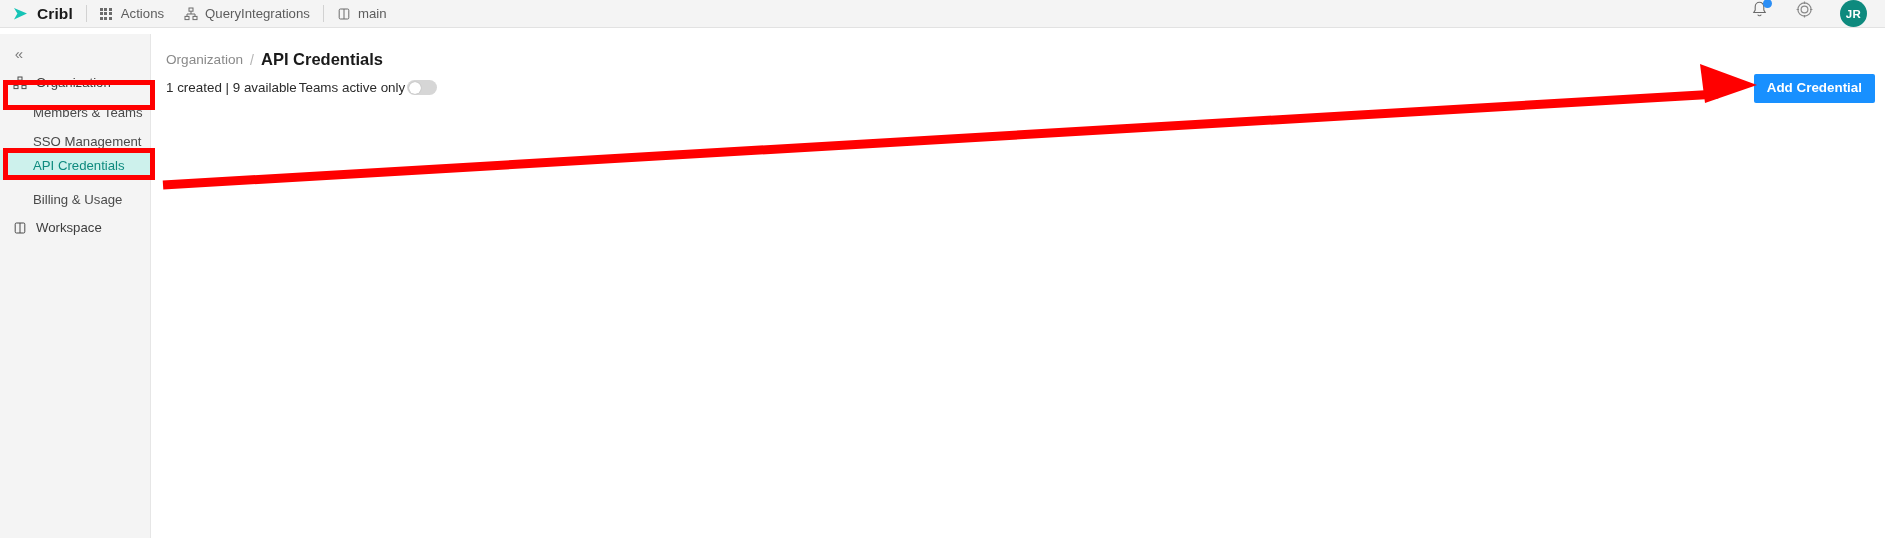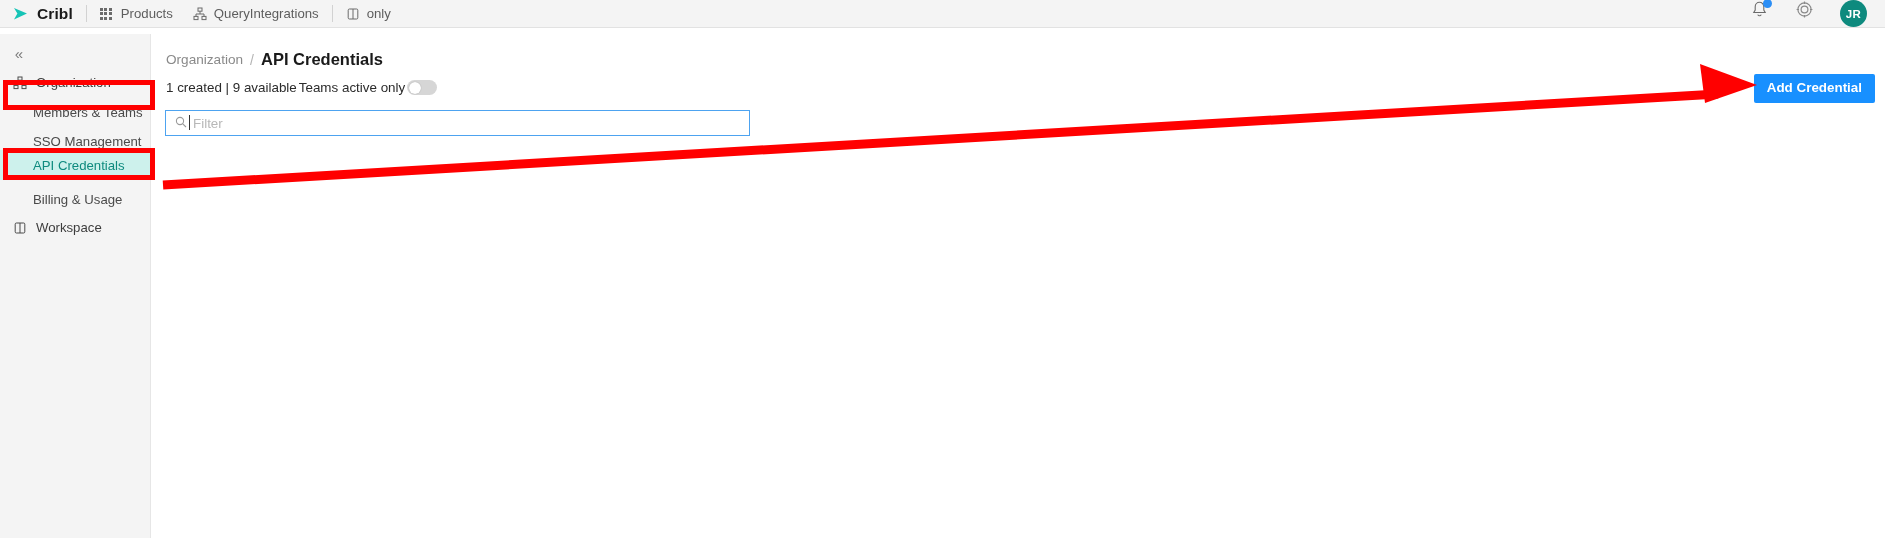--- a/index.html
+++ b/index.html
@@ -168,21 +168,21 @@
             <i></i>
             <i></i>
             <i></i>
             <i></i>
             <i></i>
             <i></i>
             <i></i>
             <i></i>
           </span>
       </span>
-      <span>Products</span>
+      <span>Actions</span>
     </div>
 
     <div class="nav-item">
       <span class="nav-icon ico-org">
         <svg width="14" height="14" viewBox="0 0 14 14">
           <rect x="5" y="1" width="4" height="3.2" fill="none" stroke="#6a6a6a" stroke-width="1"></rect>
           <rect x="1" y="9.4" width="4" height="3.2" fill="none" stroke="#6a6a6a" stroke-width="1"></rect>
           <rect x="9" y="9.4" width="4" height="3.2" fill="none" stroke="#6a6a6a" stroke-width="1"></rect>
           <path d="M7 4.4 V7 M3 9.4 V7 H11 V9.4" fill="none" stroke="#6a6a6a" stroke-width="1"></path>
         </svg>
@@ -192,21 +192,21 @@
 
     <div class="nav-sep"></div>
 
     <div class="nav-item" style="margin-left:0">
       <span class="nav-icon ico-book">
         <svg width="14" height="14" viewBox="0 0 14 14">
           <rect x="2.2" y="2" width="9.6" height="10" rx="1.2" fill="none" stroke="#6a6a6a" stroke-width="1"></rect>
           <path d="M7 2 V12" stroke="#6a6a6a" stroke-width="1"></path>
         </svg>
       </span>
-      <span>only</span>
+      <span>main</span>
     </div>
 
     <div class="topnav-right">
       <span class="bell-wrap">
         <svg width="19" height="20" viewBox="0 0 19 20">
           <path d="M9.5 2.2c-2.5 0-4.3 2-4.3 4.5v3.4l-1.4 2.4h11.4l-1.4-2.4V6.7c0-2.5-1.8-4.5-4.3-4.5z" fill="none" stroke="#6a6a6a" stroke-width="1.1"></path>
           <path d="M7.8 14.6a1.8 1.8 0 0 0 3.4 0" fill="none" stroke="#6a6a6a" stroke-width="1.1"></path>
         </svg>
         <span class="bell-dot"></span>
       </span>
@@ -272,29 +272,20 @@
     </div>
 
     <div class="meta-row">
       <span>1 created | 9 available</span>
       <span>Teams active only</span>
       <span class="toggle">
         <span class="knob"></span>
       </span>
     </div>
 
-    <div class="filter-box">
-      <span>
-        <svg width="12" height="12" viewBox="0 0 12 12">
-          <circle cx="5" cy="5" r="3.6" fill="none" stroke="#9a9a9a" stroke-width="1.1"></circle>
-          <path d="M7.8 7.8 L11 11" stroke="#9a9a9a" stroke-width="1.1"></path>
-        </svg>
-      </span>
-      <span class="filter-placeholder">Filter<span class="filter-caret"></span></span>
-    </div>
 
     <button class="add-btn">Add Credential</button>
 
     <div class="table">
 
     </div>
   </div>
 
   <div class="anno-box" style="left:3px; top:80px; width:152px; height:30px;"></div>
   <div class="anno-box" style="left:3px; top:148px; width:152px; height:32px;"></div>

